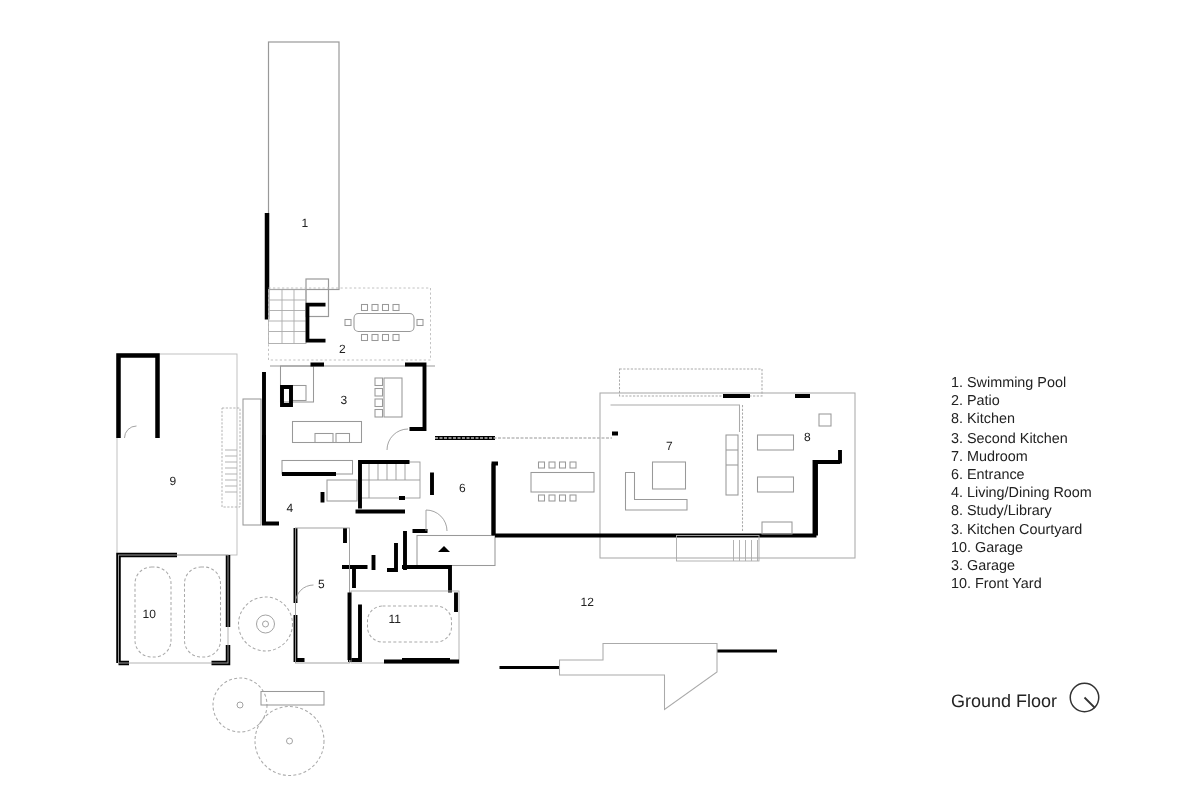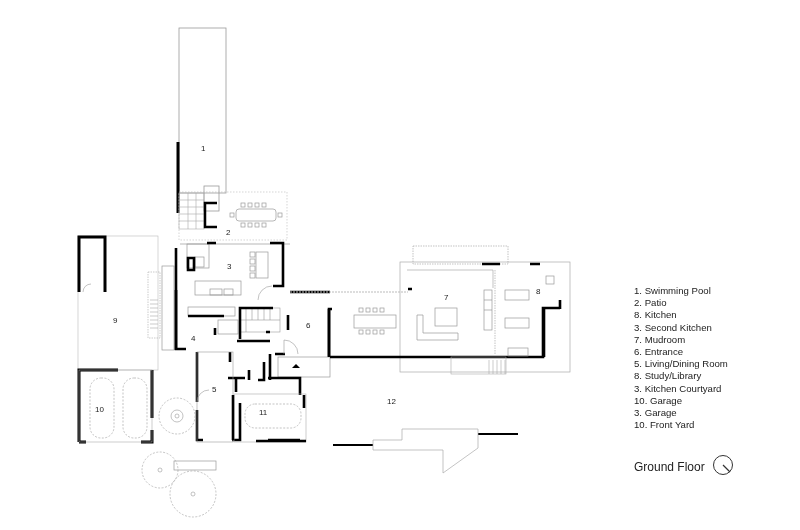--- a/index.html
+++ b/index.html
@@ -1,19 +1,19 @@
 <!DOCTYPE html>
 <html><head>
 <meta charset="utf-8">
 <style>
   html, body { margin:0; padding:0; background:#ffffff; }
   body { width:800px; height:530px; position:relative; overflow:hidden; font-family:"Liberation Sans", sans-serif; }
   #plan { position:absolute; left:0; top:0; }
   .room-num { font-family:"Liberation Sans", sans-serif; font-size:8px; fill:#222; }
-  .legend { position:absolute; left:634px; top:250px; font-size:9.6px; color:#222; line-height:12.2px;margin-top:35px; }
+  .legend { position:absolute; left:634px; top:250px; font-size:9.6px; color:#222; line-height:12.2px; }
   .legend div { white-space:nowrap; }
   .floor-title { position:absolute; left:634px; top:460px; font-size:12px; color:#222;text-align:right; }
   .north { position:absolute; left:712px; top:454px; width:22px; height:22px; }
 </style>
 </head>
 <body>
 
 <svg id="plan" width="800" height="530" viewBox="0 0 800 530" xmlns="http://www.w3.org/2000/svg">
 
   <g fill="none" stroke="#999" stroke-width="0.8">
@@ -194,21 +194,21 @@
   </g>
 </svg>
 
 <div class="legend">
   <div>1. Swimming Pool</div>
   <div>2. Patio</div>
   <div>8. Kitchen</div>
   <div>3. Second Kitchen</div>
   <div>7. Mudroom</div>
   <div>6. Entrance</div>
-  <div>5. Living/Dining Room</div>
+  <div>4. Living/Dining Room</div>
   <div>8. Study/Library</div>
   <div>3. Kitchen Courtyard</div>
   <div>10. Garage</div>
   <div>3. Garage</div>
   <div>10. Front Yard</div>
 </div>
 
 <div class="floor-title">Ground Floor</div>
 <svg class="north" viewBox="0 0 22 22" xmlns="http://www.w3.org/2000/svg">
   <circle cx="11" cy="11" r="9.5" fill="none" stroke="#333" stroke-width="1"></circle>

